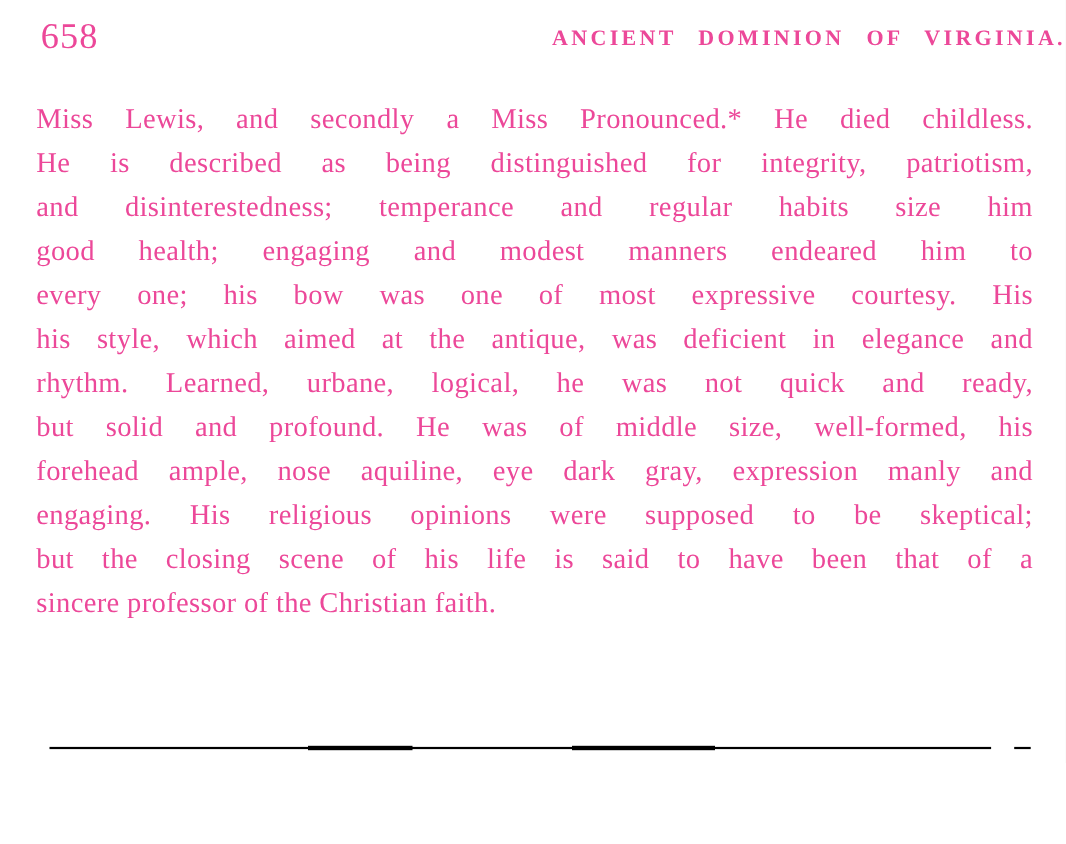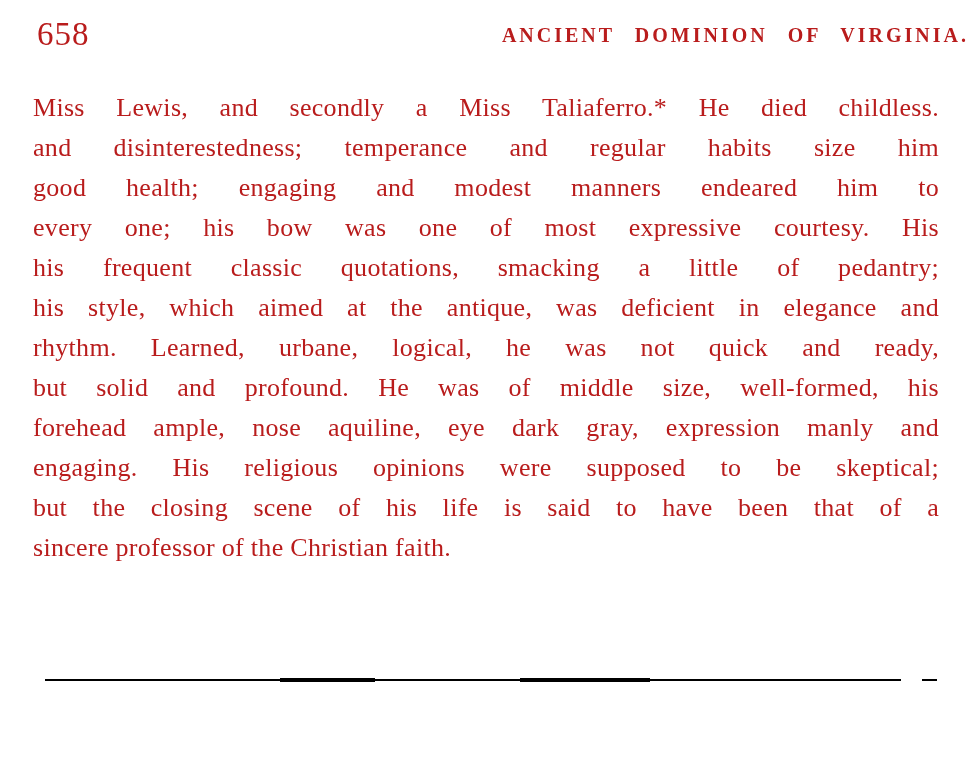--- a/index.html
+++ b/index.html
@@ -2,21 +2,21 @@
 <html><head>
 <meta charset="utf-8">
 <style>
   * { margin: 0; padding: 0; box-sizing: border-box; }
   html, body { background: #e8e8e8; }
   .page {
     position: relative;
     width: 969px;
     height: 767px;
     background: #ffffff;
-    color: #b91c1c;
+    color: #ec4899;
     font-family: "Liberation Serif", "DejaVu Serif", serif;
     overflow: hidden;
     margin: 0 auto;
   }
   .header-row {
     position: absolute;
     top: 14px;
     left: 0;
     width: 100%;
     height: 40px;
@@ -103,25 +103,25 @@
 <body>
 
 <div class="page">
 
   <div class="header-row">
     <div class="page-number">658</div>
     <div class="running-head">ANCIENT DOMINION OF VIRGINIA.</div>
   </div>
 
   <div class="body-text">
-    <div class="body-line">Miss Lewis, and secondly a Miss Taliaferro.* He died childless.</div>
+    <div class="body-line">Miss Lewis, and secondly a Miss Pronounced.* He died childless.</div>
+    <div class="body-line">He is described as being distinguished for integrity, patriotism,</div>
     <div class="body-line">and disinterestedness; temperance and regular habits size him</div>
     <div class="body-line">good health; engaging and modest manners endeared him to</div>
     <div class="body-line">every one; his bow was one of most expressive courtesy. His</div>
-    <div class="body-line">his frequent classic quotations, smacking a little of pedantry;</div>
     <div class="body-line">his style, which aimed at the antique, was deficient in elegance and</div>
     <div class="body-line">rhythm. Learned, urbane, logical, he was not quick and ready,</div>
     <div class="body-line">but solid and profound. He was of middle size, well-formed, his</div>
     <div class="body-line">forehead ample, nose aquiline, eye dark gray, expression manly and</div>
     <div class="body-line">engaging. His religious opinions were supposed to be skeptical;</div>
     <div class="body-line">but the closing scene of his life is said to have been that of a</div>
     <div class="body-line last-line">sincere professor of the Christian faith.</div>
   </div>
 
   <div class="footnote-rule">

